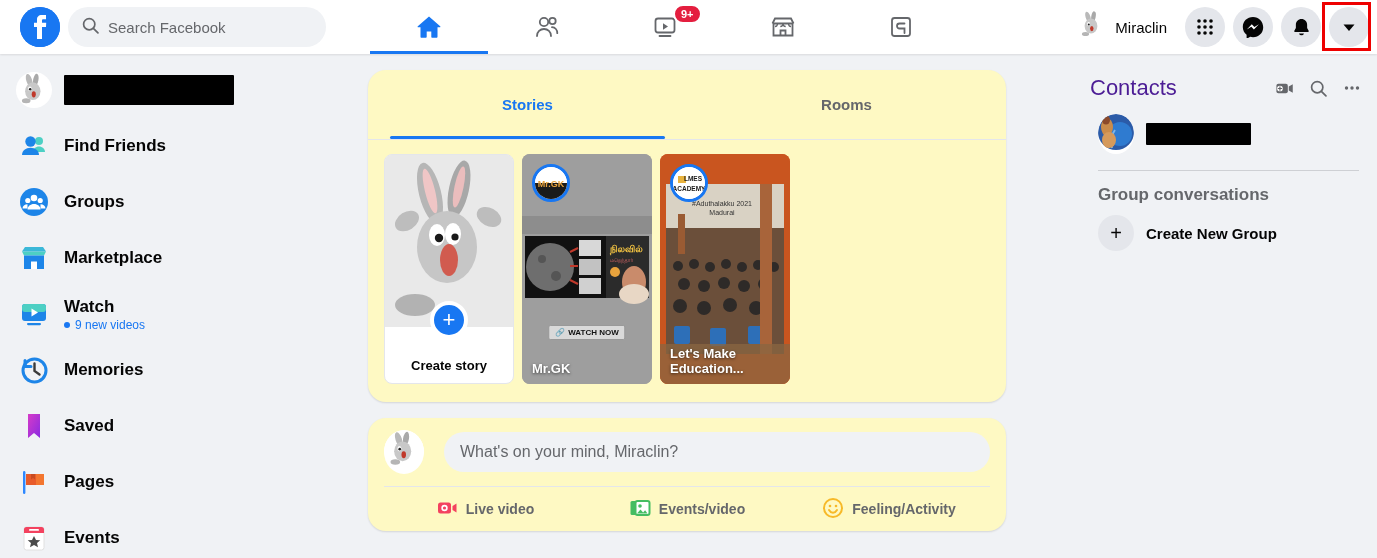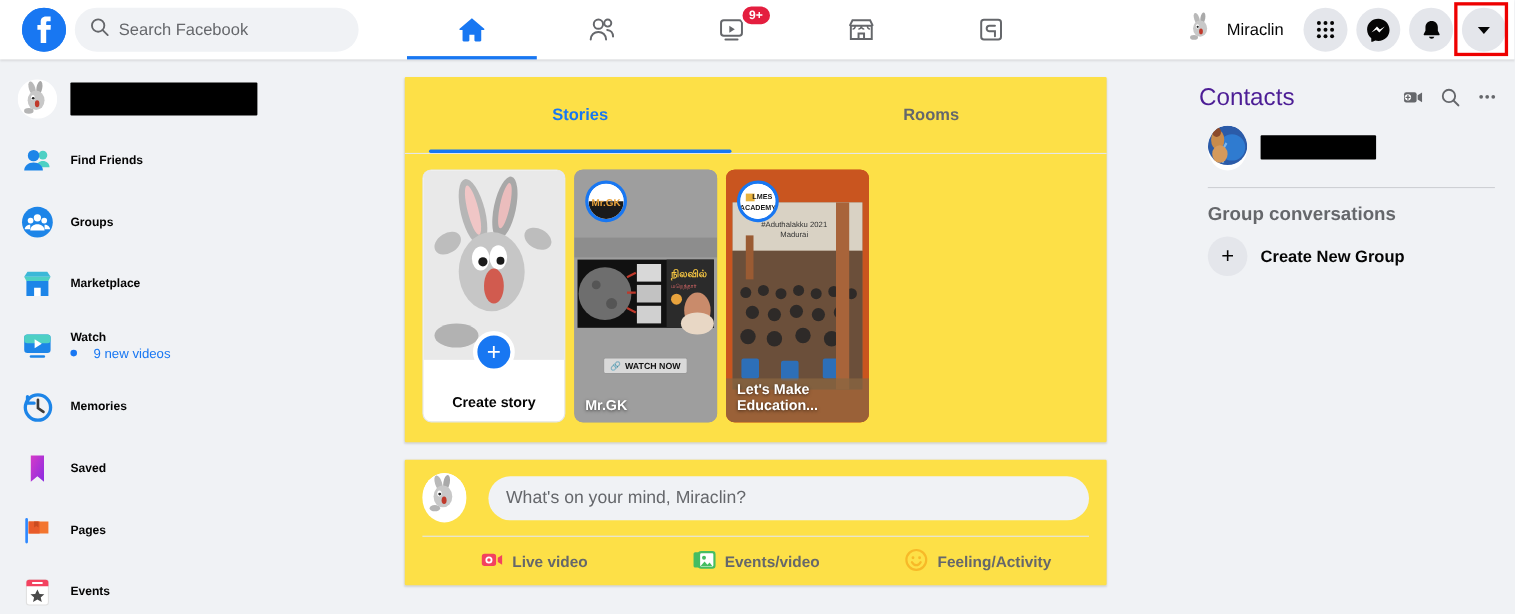--- a/index.html
+++ b/index.html
@@ -56,29 +56,29 @@
   .highlight-box {
     position: absolute; left: 1322px; top: 2px; width: 49px; height: 49px;
     border: 3px solid #EE0000; z-index: 30; pointer-events: none;
   }
 
   
   .sidebar { position: absolute; top: 54px; left: 0; width: 360px; height: 504px; padding: 8px 0 0 8px; overflow: hidden; }
   .side-item { display: flex; align-items: center; gap: 12px; height: 56px; padding: 0 8px; border-radius: 8px; cursor: pointer; }
   .side-ico { width: 36px; height: 36px; flex: none; display: flex; align-items: center; justify-content: center; }
   .side-ico img, .side-ico svg { display: block; }
-  .side-lbl { font-size: 11px; font-weight: bold; color: #050505; }
-  .side-sub { font-size: 12px; color: #1877F2; display: flex; align-items: center; gap: 15px; margin-top: 1px; }
+  .side-lbl { font-size: 17px; font-weight: bold; color: #050505; }
+  .side-sub { font-size: 12px; color: #1877F2; display: flex; align-items: center; gap: 5px; margin-top: 1px; }
   .bluedot { width: 6px; height: 6px; border-radius: 50%; background: #1877F2; display: inline-block; }
   .redact { background: #000; height: 30px; width: 170px; border-radius: 1px; }
   .redact-sm { background: #000; height: 22px; width: 105px; border-radius: 1px; }
 
   
   .feed { position: absolute; top: 70px; left: 368px; width: 638px; }
-  .card { background: #fde047; border-radius: 1px; box-shadow: 0 1px 2px rgba(0,0,0,0.12); }
+  .card { background: #fef9c3; border-radius: 18px; box-shadow: 0 1px 2px rgba(0,0,0,0.12); }
   .tabs { display: flex; height: 70px; border-bottom: 1px solid #E4E6EB; }
   .tab {
     flex: 1; display: flex; align-items: center; justify-content: center;
     font-size: 15px; font-weight: bold; color: #65676B; position: relative; cursor: pointer;
   }
   .tab.active { color: #1877F2; }
   .tab .tline { position: absolute; bottom: 0; left: 22px; right: 22px; height: 3px; background: #1877F2; border-radius: 2px; display: none; }
   .tab.active .tline { display: block; }
   .stories { display: flex; gap: 8px; padding: 14px 16px 18px 16px; }
 

